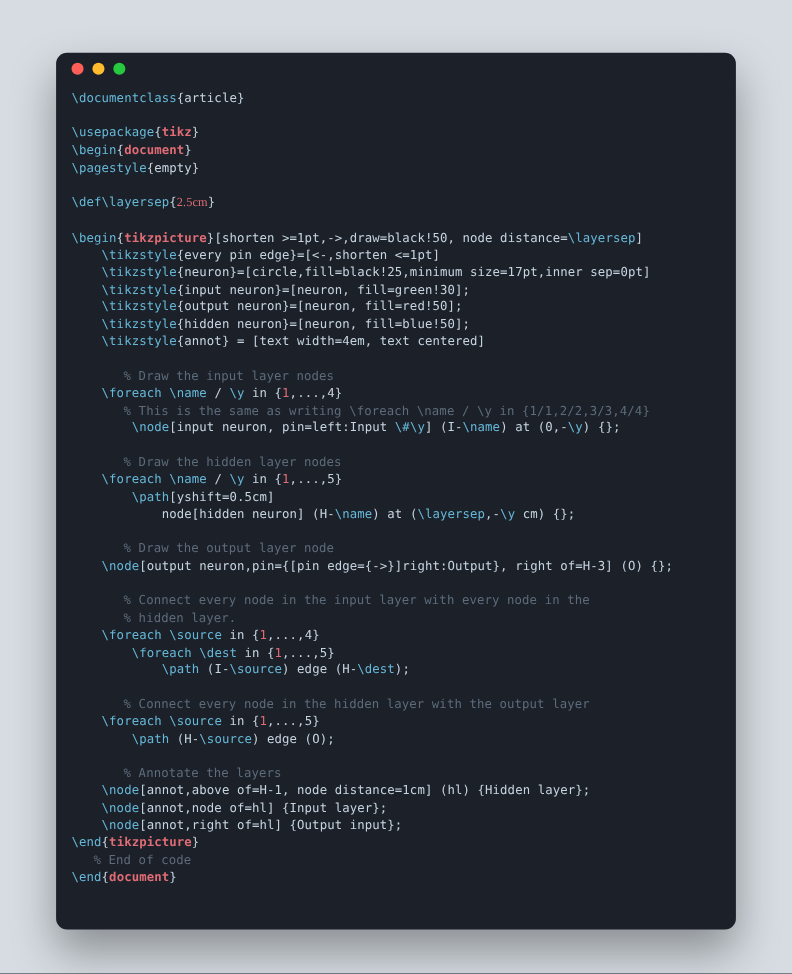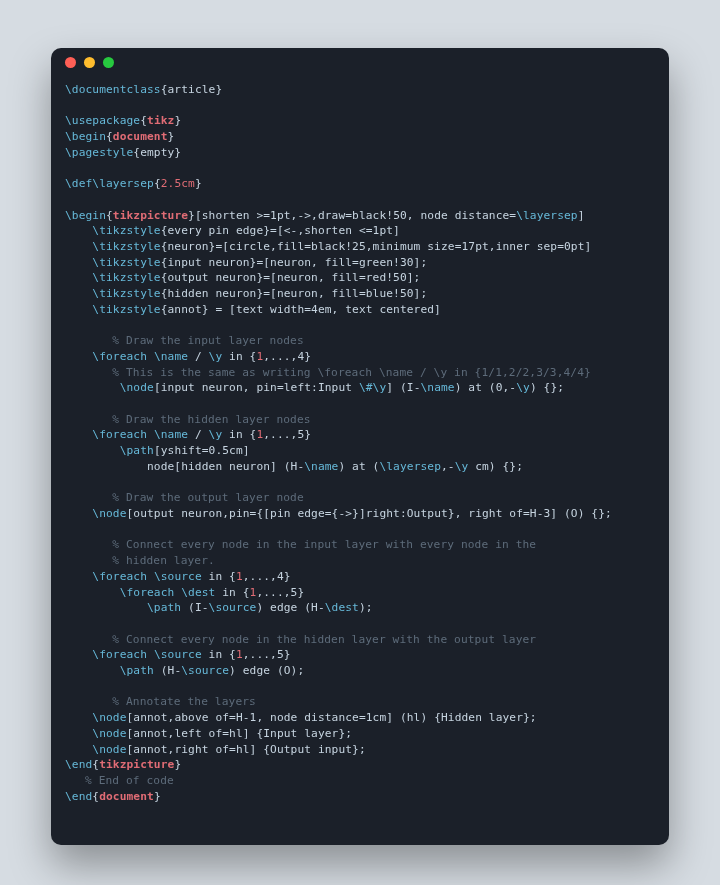--- a/index.html
+++ b/index.html
@@ -43,21 +43,21 @@
     line-height: 15.7px;
     color: #c6d4e0;
     white-space: pre;
     letter-spacing: 0.1px;
   }
   .cmd   { color:#66b8d8;text-align:center; }   
   .env   { color:#e06c75;font-weight:bold; }   
   .num   { color:#e06c75; }
   .txt   { color:#c6d4e0; }   
   .cmt   { color:#5d6b7a;margin-left:20px; }
-  .lit   { color:#e06c75; }   
+  .lit   { color:#e06c75;font-family:Liberation Serif, serif; }   
 </style>
 </head>
 <body>
 
 <div class="window">
   <div class="titlebar">
     <div class="dot red"></div>
     <div class="dot yellow"></div>
     <div class="dot green"></div>
   </div>
@@ -95,18 +95,18 @@
 <span>    </span><span class="cmd">\foreach</span><span> </span><span class="cmd">\source</span><span class="txt"> in {</span><span class="num">1</span><span class="txt">,...,4}</span>
 <span>        </span><span class="cmd">\foreach</span><span> </span><span class="cmd">\dest</span><span class="txt"> in {</span><span class="num">1</span><span class="txt">,...,5}</span>
 <span>            </span><span class="cmd">\path</span><span class="txt"> (I-</span><span class="cmd">\source</span><span class="txt">) edge (H-</span><span class="cmd">\dest</span><span class="txt">);</span>
 
 <span class="cmt">    % Connect every node in the hidden layer with the output layer</span>
 <span>    </span><span class="cmd">\foreach</span><span> </span><span class="cmd">\source</span><span class="txt"> in {</span><span class="num">1</span><span class="txt">,...,5}</span>
 <span>        </span><span class="cmd">\path</span><span class="txt"> (H-</span><span class="cmd">\source</span><span class="txt">) edge (O);</span>
 
 <span class="cmt">    % Annotate the layers</span>
 <span>    </span><span class="cmd">\node</span><span class="txt">[annot,above of=H-1, node distance=1cm] (hl) {Hidden layer};</span>
-<span>    </span><span class="cmd">\node</span><span class="txt">[annot,left of=hl] {Input layer};</span>
+<span>    </span><span class="cmd">\node</span><span class="txt">[annot,node of=hl] {Input layer};</span>
 <span>    </span><span class="cmd">\node</span><span class="txt">[annot,right of=hl] {Output input};</span>
 <span class="cmd">\end</span><span class="txt">{</span><span class="env">tikzpicture</span><span class="txt">}</span>
 <span class="cmt">% End of code</span>
 <span class="cmd">\end</span><span class="txt">{</span><span class="env">document</span><span class="txt">}</span></div>
 </div>
 
 </body></html>

